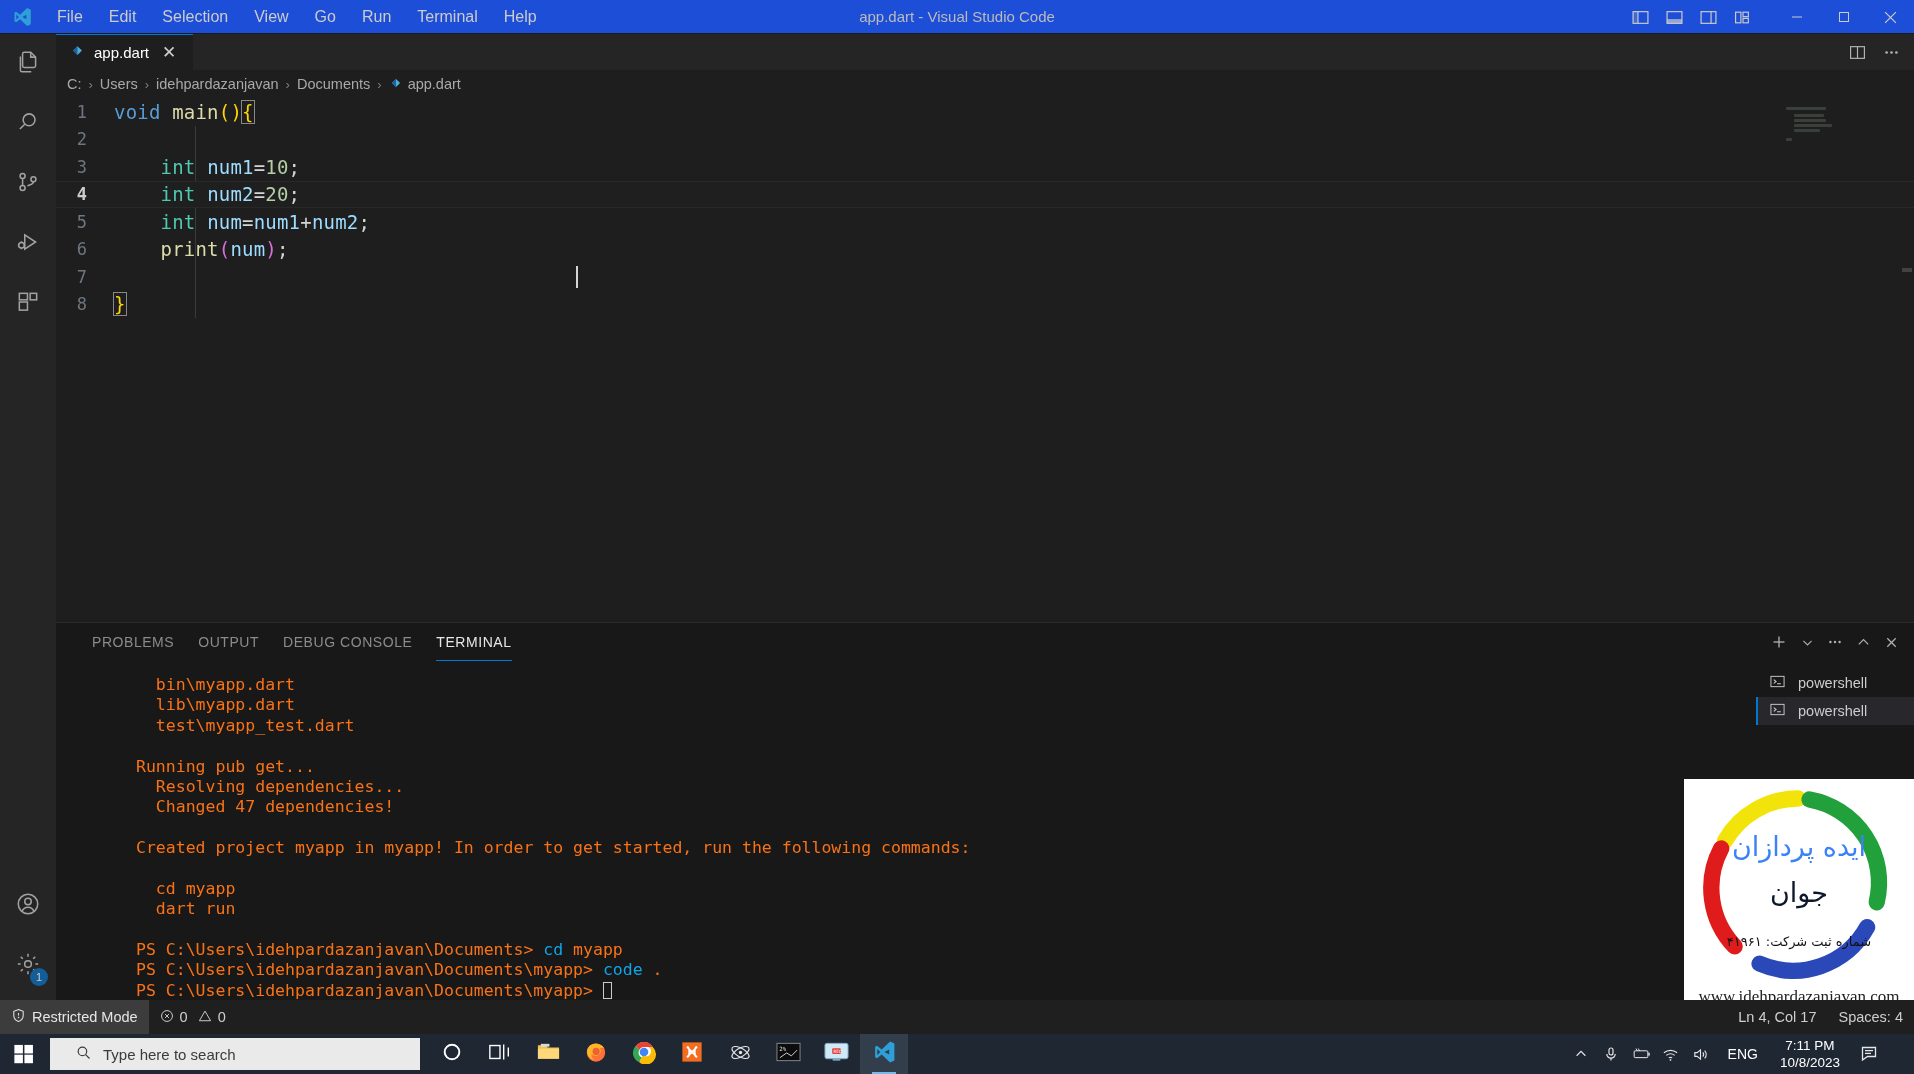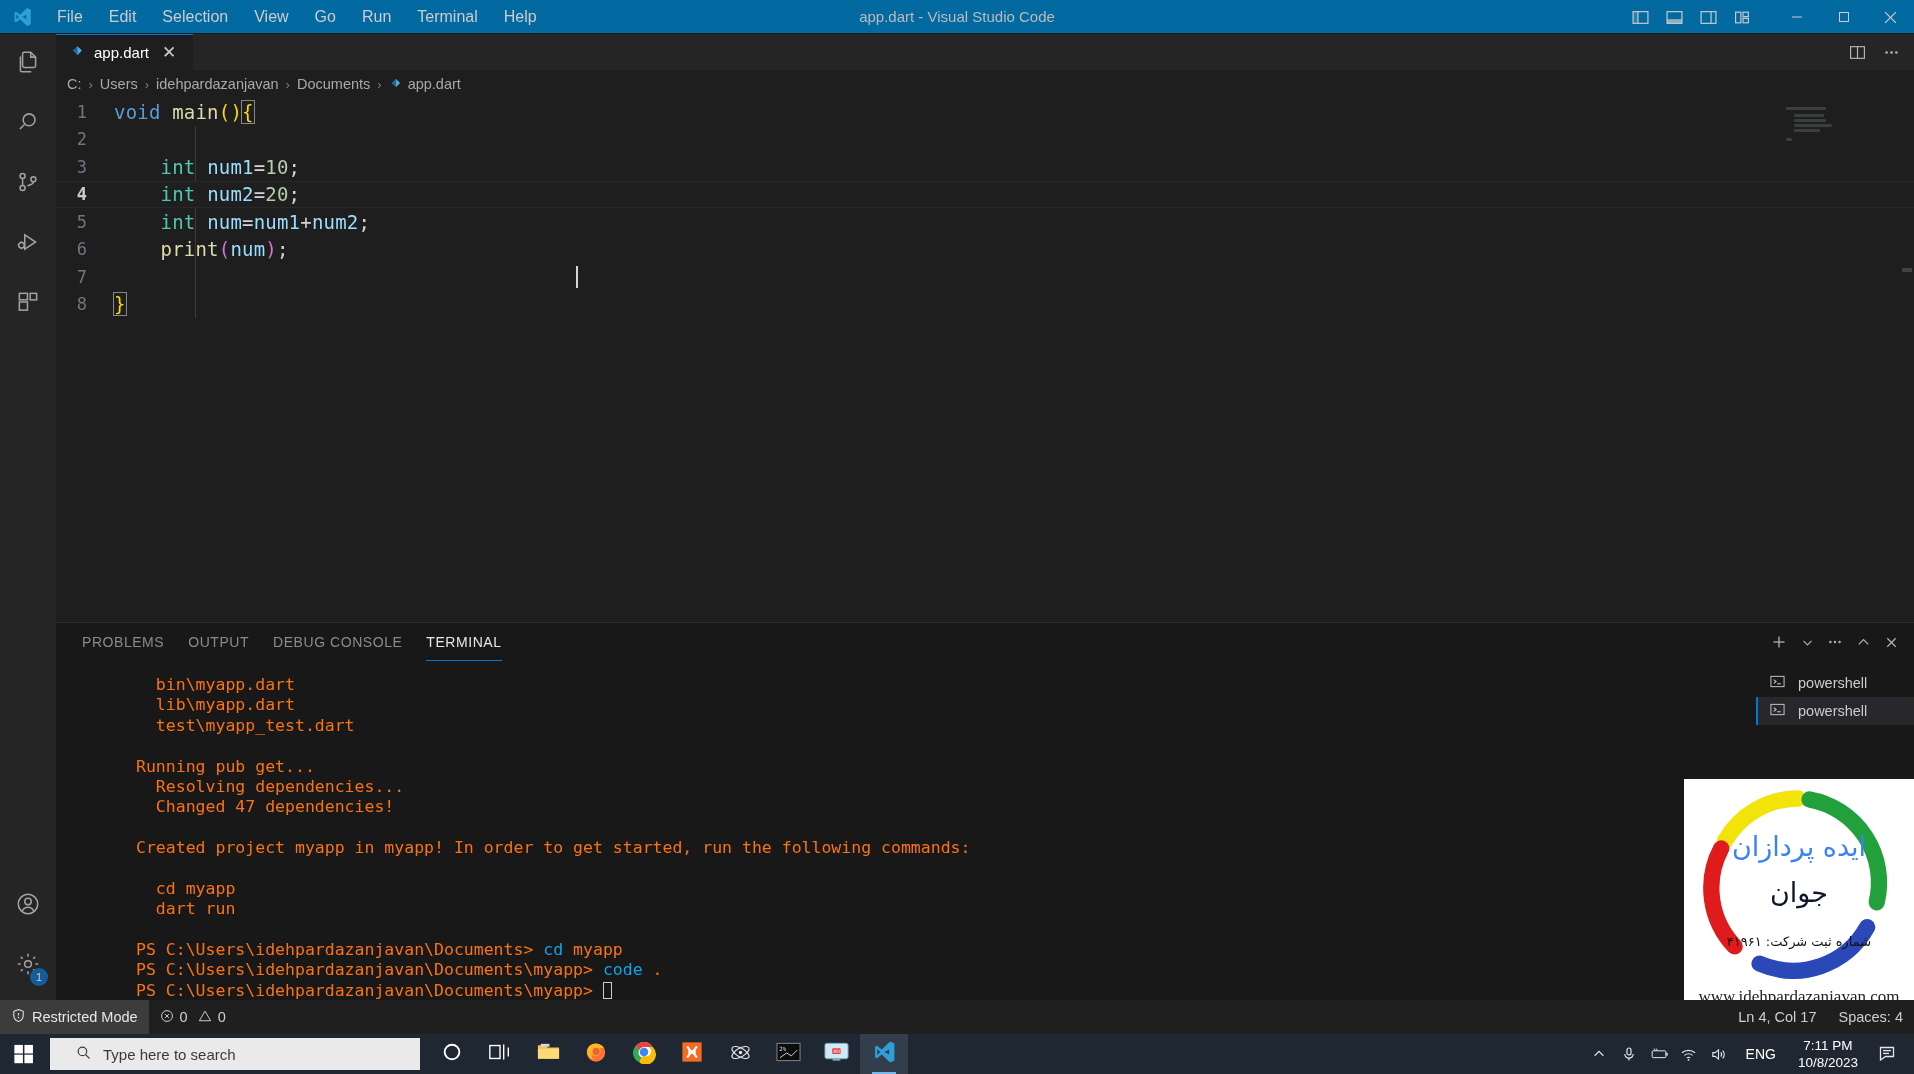--- a/index.html
+++ b/index.html
@@ -7,21 +7,21 @@
     width: 1914px; height: 1074px;
     background: #1e1e1e;
     font-family: "Liberation Sans", sans-serif;
     overflow: hidden;
   }
   .app { position: relative; width: 1914px; height: 1074px; }
 
   
   .titlebar {
     position: absolute; top: 0; left: 0; width: 1914px; height: 34px;
-    background: #0369a1; display: flex; align-items: center;
+    background: #1d4ed8; display: flex; align-items: center;
     border-bottom: 1px solid #1a1a1a;
   }
   .vscode-logo { width: 44px; height: 34px; display: flex; align-items: center; justify-content: center; }
   .menu { display: flex; align-items: center; gap: 0px; }
   .menu-item {
     font-size: 16px; color: #cccccc; padding: 4px 13px; cursor: default;
     line-height: 18px; white-space: nowrap;
   }
   .title-center {
     position: absolute; left: 0; right: 0; text-align: center;
@@ -101,21 +101,21 @@
     position: absolute; right: 14px; top: 0; width: 120px; height: 524px; opacity: .45;
   }
   .mm-block { position: absolute; background: #5a6a62; height: 3px; border-radius: 1px; }
   .scroll-deco { position: absolute; right: 2px; top: 170px; width: 10px; height: 4px; background: #424242; }
 
   
   .panel {
     position: absolute; top: 622px; left: 56px; width: 1858px; height: 378px;
     background: #181818; border-top: 1px solid #2b2b2b;
   }
-  .panel-tabs { height: 38px; display: flex; align-items: center; padding-left: 14px; gap: 0; position: relative; }
+  .panel-tabs { height: 38px; display: flex; align-items: center; padding-left: 24px; gap: 0; position: relative; }
   .ptab {
     font-size: 14px; letter-spacing: .55px; color: #8b8b8b; padding: 0 12px;
     height: 38px; display: flex; align-items: center; position: relative;
   }
   .ptab.active { color: #e7e7e7; }
   .ptab.active::after {
     content: ""; position: absolute; left: 12px; right: 12px; bottom: 0; height: 1px; background: #0078d4;
   }
   .panel-actions { position: absolute; right: 10px; top: 0; height: 38px; display: flex; align-items: center; gap: 2px; }
   .pa-btn { width: 26px; height: 26px; display: flex; align-items: center; justify-content: center; opacity: .85; }
@@ -168,21 +168,21 @@
   .search-text { font-size: 15px; color: #3b3b3b; }
   .tb-icons { display: flex; align-items: center; gap: 0; margin-left: 8px; }
   .tb-icon {
     width: 48px; height: 40px; display: flex; align-items: center; justify-content: center;
     position: relative;
   }
   .tb-icon.active { background: #333e4c; }
   .tb-icon.active::after {
     content: ""; position: absolute; bottom: 0; left: 12px; right: 12px; height: 2px; background: #76b9ed;
   }
-  .tray { margin-left: auto; display: flex; align-items: center; gap: 0; padding-right: 6px; }
+  .tray { margin-left: auto; display: flex; align-items: center; gap: 0; padding-right: 24px; }
   .tray-icon { width: 30px; height: 40px; display: flex; align-items: center; justify-content: center; }
   .tray-lang { font-size: 14px; color: #ffffff; padding: 0 12px; }
   .tray-clock {
     display: flex; flex-direction: column; align-items: center; justify-content: center;
     font-size: 13.5px; color: #ffffff; line-height: 17px; padding: 0 10px;
   }
   .tray-notif { width: 40px; height: 40px; display: flex; align-items: center; justify-content: center; }
 
   
   .watermark {

